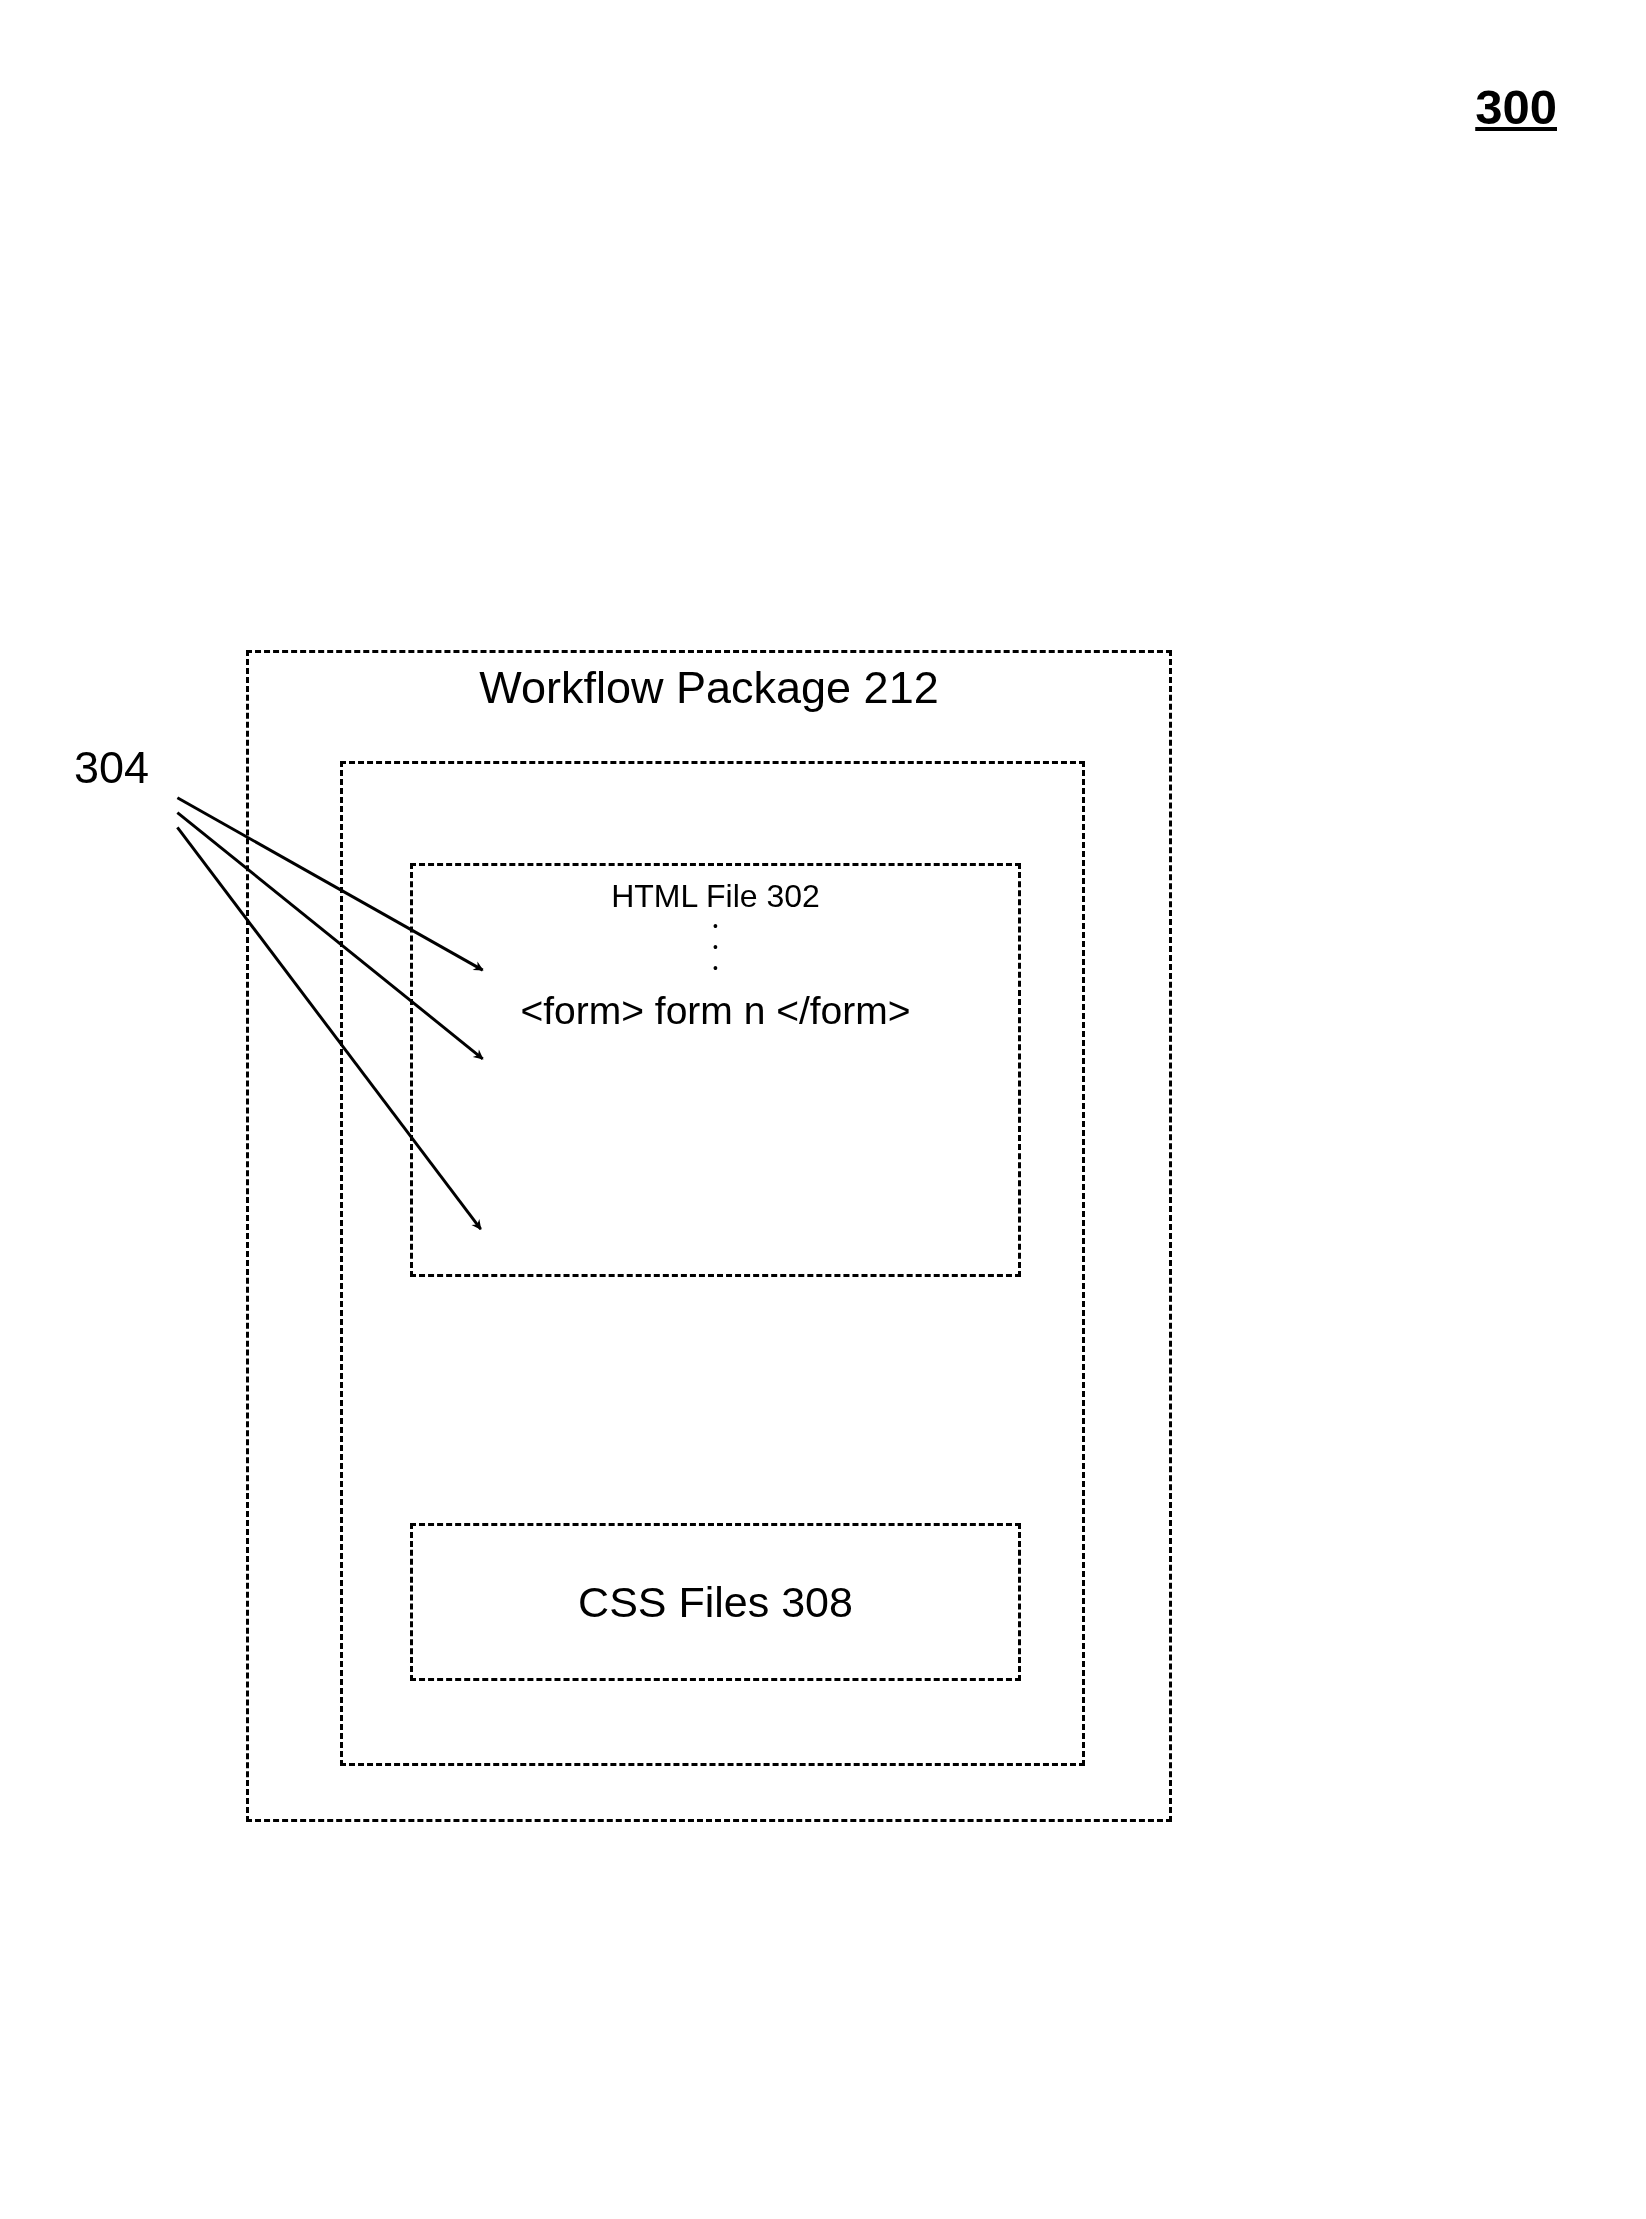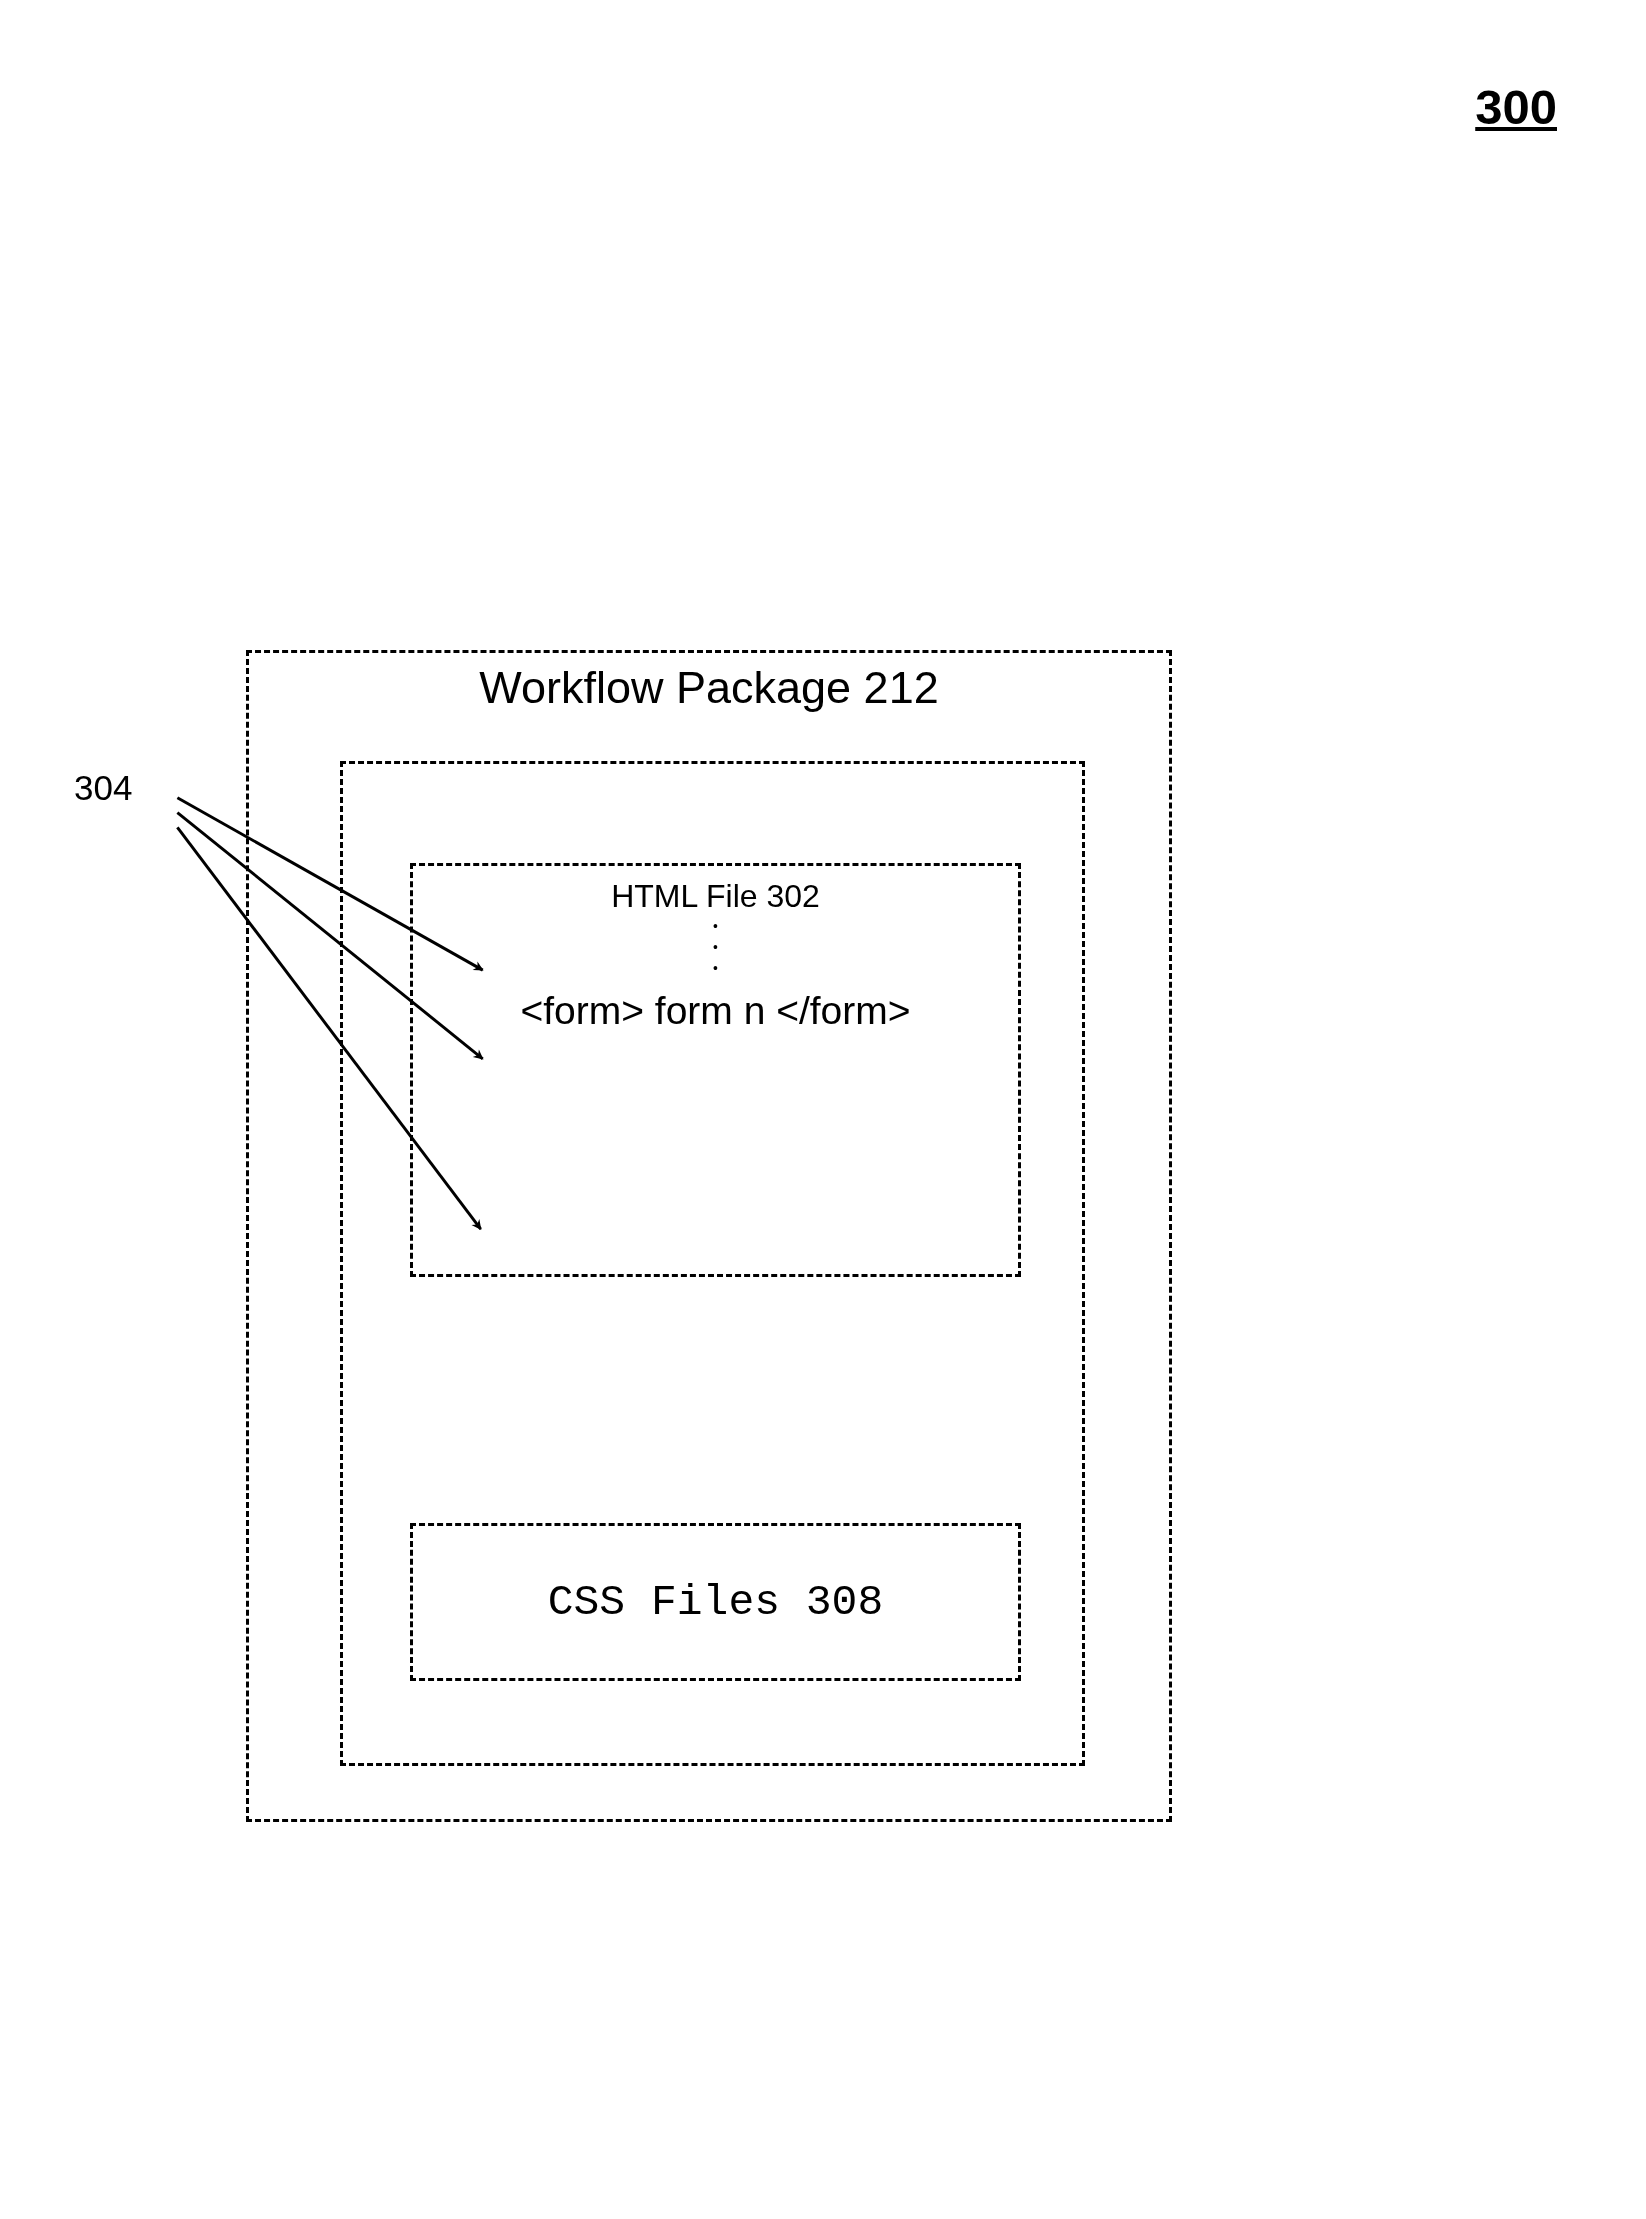--- a/index.html
+++ b/index.html
@@ -15,22 +15,22 @@
       position: absolute;
       top: 79px;
       right: 89px;
       font-size: 49px;
       font-weight: bold;
       text-decoration: underline;
     }
     .ref-304 {
       position: absolute;
       left: 74px;
-      top: 768px;
-      font-size: 35px;
+      top: 742px;
+      font-size: 45px;
     }
     .outer-box {
       position: absolute;
       left: 246px;
       top: 650px;
       width: 926px;
       height: 1172px;
       border: 3px dashed #000;
       box-sizing: border-box;
       text-align: center;
@@ -98,21 +98,20 @@
       left: 67px;
       top: 759px;
       width: 611px;
       height: 158px;
       border: 3px dashed #000;
       box-sizing: border-box;
       display: flex;
       align-items: center;
       justify-content: center;
       font-size: 43px;
-      font-family: Liberation Mono, monospace;
     }
     svg.arrows {
       position: absolute;
       left: 0;
       top: 0;
       width: 1646px;
       height: 2219px;
       pointer-events: none;
     }
   </style>

